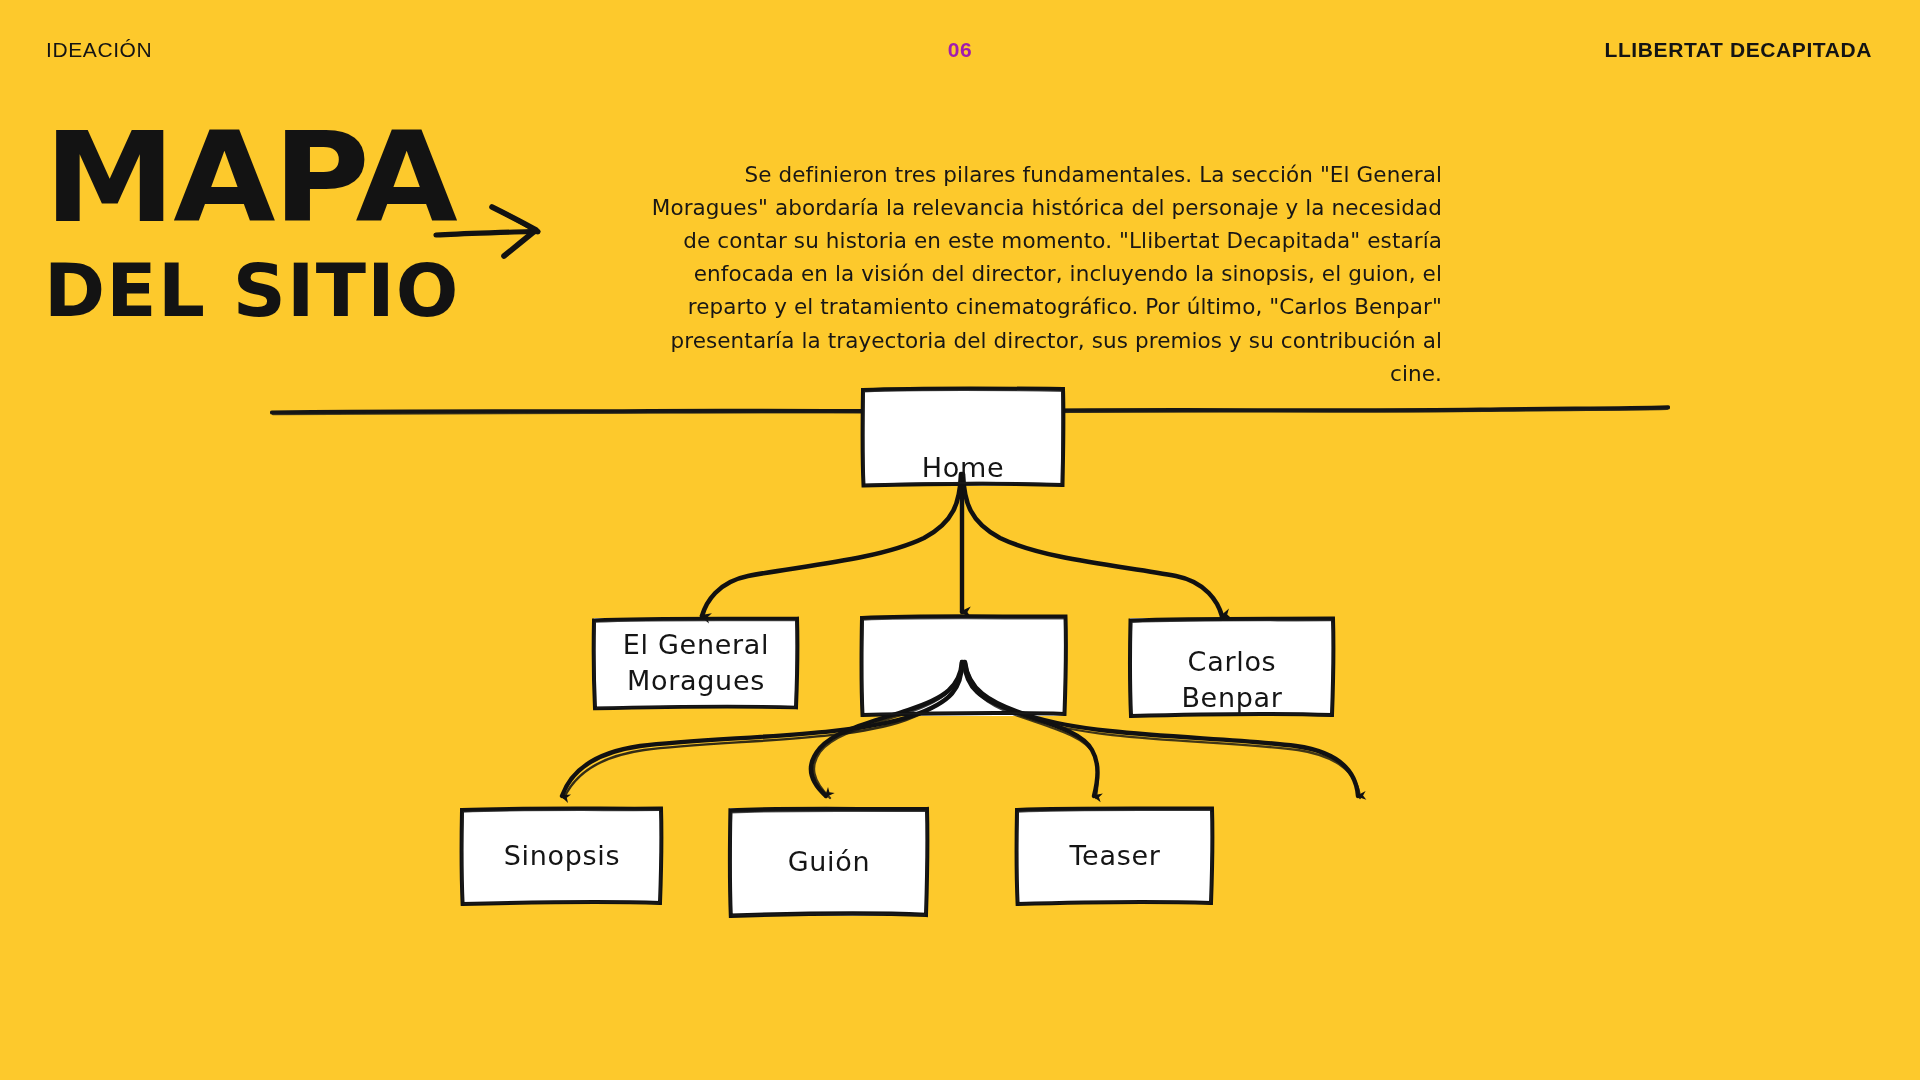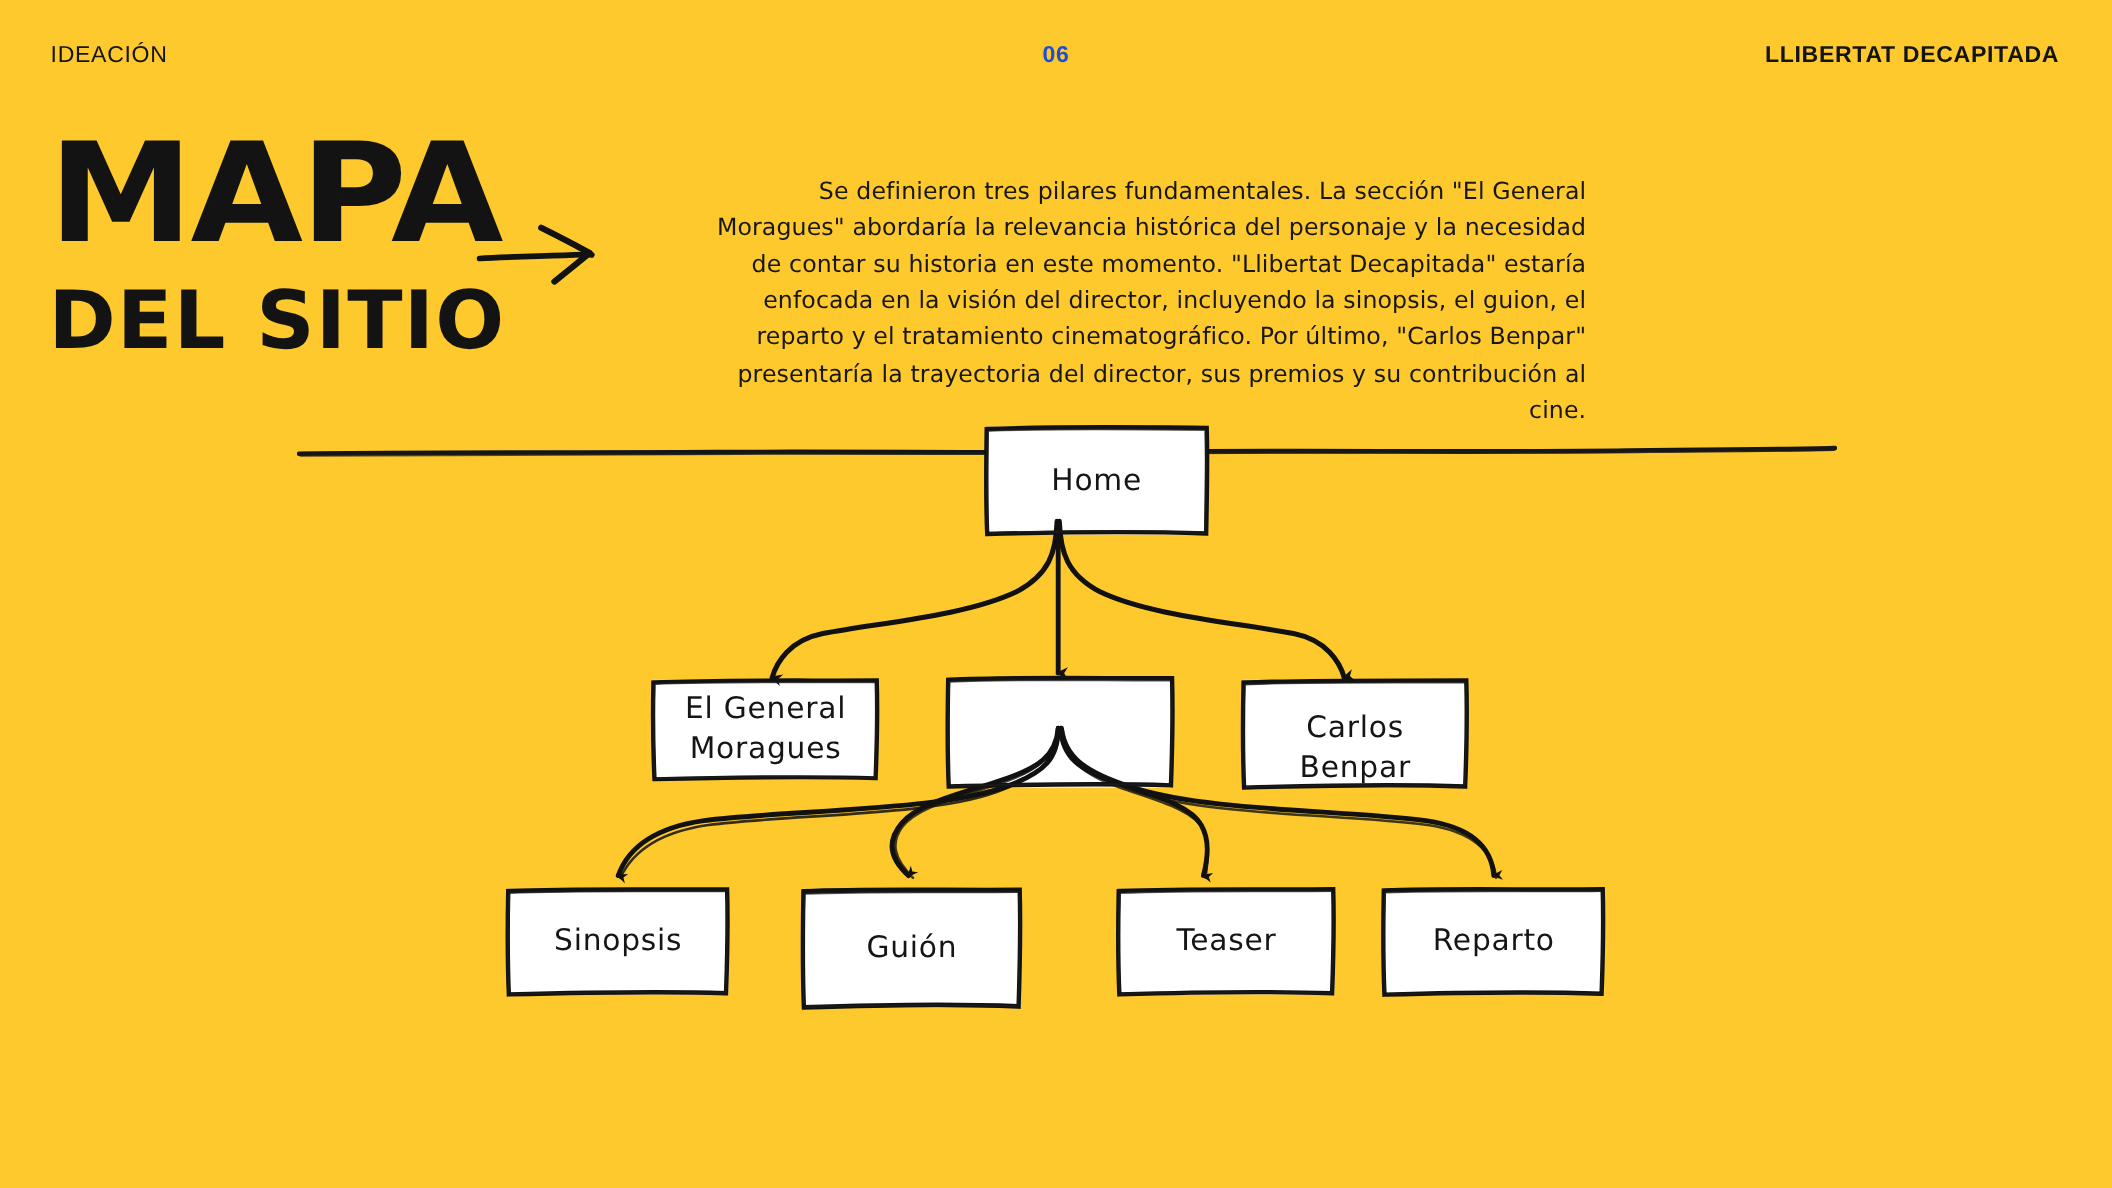--- a/index.html
+++ b/index.html
@@ -39,21 +39,21 @@
   .header-center {
     position: absolute;
     left: 0;
     right: 0;
     top: 38px;
     text-align: center;
     font-family: "Liberation Sans", sans-serif;
     font-weight: bold;
     font-size: 21px;
     letter-spacing: 0.6px;
-    color: #1d4ed8;
+    color: #a21caf;
   }
   .header-right {
     position: absolute;
     right: 48px;
     top: 38px;
     font-family: "Liberation Sans", sans-serif;
     font-weight: bold;
     font-size: 21px;
     letter-spacing: 0.6px;
     color: #141414;
@@ -229,21 +229,21 @@
     <path d="M962 232 C 960 256, 946 268, 908 280 C 872 292, 836 300, 820 318 C 808 332, 806 348, 826 366" stroke="#111111" stroke-width="4.4" fill="none" stroke-linecap="round" marker-end="url(#hand-arrow-sm)"></path>
     <path d="M963 233 C 960 258, 942 272, 904 284 C 868 296, 834 304, 820 322 C 810 336, 812 350, 830 368" stroke="#111111" stroke-width="2.3" fill="none" stroke-linecap="round" opacity="0.8"></path>
 
     <path d="M964 232 C 966 258, 980 270, 1016 282 C 1050 294, 1082 302, 1092 320 C 1100 334, 1098 350, 1094 366" stroke="#111111" stroke-width="4.4" fill="none" stroke-linecap="round" marker-end="url(#hand-arrow-sm)"></path>
     <path d="M965 233 C 968 260, 984 274, 1018 286 C 1052 298, 1084 306, 1094 324 C 1100 338, 1098 352, 1096 368" stroke="#111111" stroke-width="2.3" fill="none" stroke-linecap="round" opacity="0.8"></path>
 
     <path d="M965 232 C 968 258, 986 272, 1030 286 C 1098 308, 1220 306, 1296 316 C 1338 322, 1356 340, 1358 366" stroke="#111111" stroke-width="4.4" fill="none" stroke-linecap="round" marker-end="url(#hand-arrow-sm)"></path>
     <path d="M966 233 C 970 262, 992 276, 1034 290 C 1100 312, 1222 310, 1298 320 C 1338 326, 1358 344, 1360 368" stroke="#111111" stroke-width="2.3" fill="none" stroke-linecap="round" opacity="0.8"></path>
   </svg>
 
-  <div class="node" style="left:896px; top:-42px; width:202px; height:98px;">
+  <div class="node" style="left:862px; top:-42px; width:202px; height:98px;align-items:flex-end;">
     <svg class="node-frame" viewBox="0 0 214 110" preserveAspectRatio="none" xmlns="http://www.w3.org/2000/svg">
       <path d="M7 8 C 70 5.5, 150 6.5, 207 7 C 208 40, 207 75, 206.5 103 C 150 101, 64 102, 7.5 103.5 C 6 72, 6.5 40, 7 8 Z" fill="none" stroke="#111111" stroke-width="4"></path>
       <path d="M8 9.5 C 72 7.5, 152 8.2, 206 9 M206 11 C 206.6 44, 206 76, 205.6 102 M205 102.4 C 148 100, 62 101, 9 102.8 M8.2 101 C 7 70, 7.4 38, 8 10" fill="none" stroke="#1c1c1c" stroke-width="1.8" opacity="0.75"></path>
     </svg>
     <span class="node-label">Home</span>
   </div>
 
   <div class="node" style="left:594px; top:188px; width:204px; height:90px;">
     <svg class="node-frame" viewBox="0 0 216 110" preserveAspectRatio="none" xmlns="http://www.w3.org/2000/svg">
       <path d="M6 9 C 70 6, 150 7.5, 209 7 C 210 40, 209 76, 208 103 C 150 101, 64 102.5, 7 104 C 5.6 72, 5.4 40, 6 9 Z" fill="none" stroke="#111111" stroke-width="4"></path>
@@ -286,21 +286,14 @@
   </div>
 
   <div class="node" style="left:1017px; top:378px; width:196px; height:96px;">
     <svg class="node-frame" viewBox="0 0 208 108" preserveAspectRatio="none" xmlns="http://www.w3.org/2000/svg">
       <path d="M6 8 C 68 5.6, 142 7, 201 6.4 C 202 40, 201 74, 200 101 C 144 99, 60 100.4, 6.6 102 C 5.2 70, 5.4 38, 6 8 Z" fill="none" stroke="#111111" stroke-width="4"></path>
       <path d="M7 9.8 C 70 7.2, 144 8.6, 200.4 8 M200.8 10 C 201.4 42, 200.6 75, 199.6 100.6 M199.2 101.2 C 142 99, 58 100.4, 7.4 101.6 M6.8 99.6 C 5.6 68, 5.8 36, 7 10" fill="none" stroke="#1c1c1c" stroke-width="1.8" opacity="0.75"></path>
     </svg>
     <span class="node-label">Teaser</span>
   </div>
 
-  <div class="node" style="left:1258px; top:378px; width:200px; height:96px;">
-    <svg class="node-frame" viewBox="0 0 212 108" preserveAspectRatio="none" xmlns="http://www.w3.org/2000/svg">
-      <path d="M6 7.6 C 68 5.2, 146 7.4, 205 6.4 C 206 40, 205 74, 204 101.4 C 148 99.4, 62 100.6, 6.6 102.2 C 5.2 70, 5.4 38, 6 7.6 Z" fill="none" stroke="#111111" stroke-width="4"></path>
-      <path d="M7 9.4 C 70 7, 148 9, 204.4 8 M204.8 10 C 205.4 42, 204.6 75, 203.6 101 M203.2 101.6 C 146 99.6, 60 100.8, 7.4 101.8 M6.8 99.8 C 5.6 68, 5.8 36, 7 9.6" fill="none" stroke="#1c1c1c" stroke-width="1.8" opacity="0.75"></path>
-    </svg>
-    <span class="node-label">Reparto</span>
-  </div>
 
 </div>
 
 </body></html>

